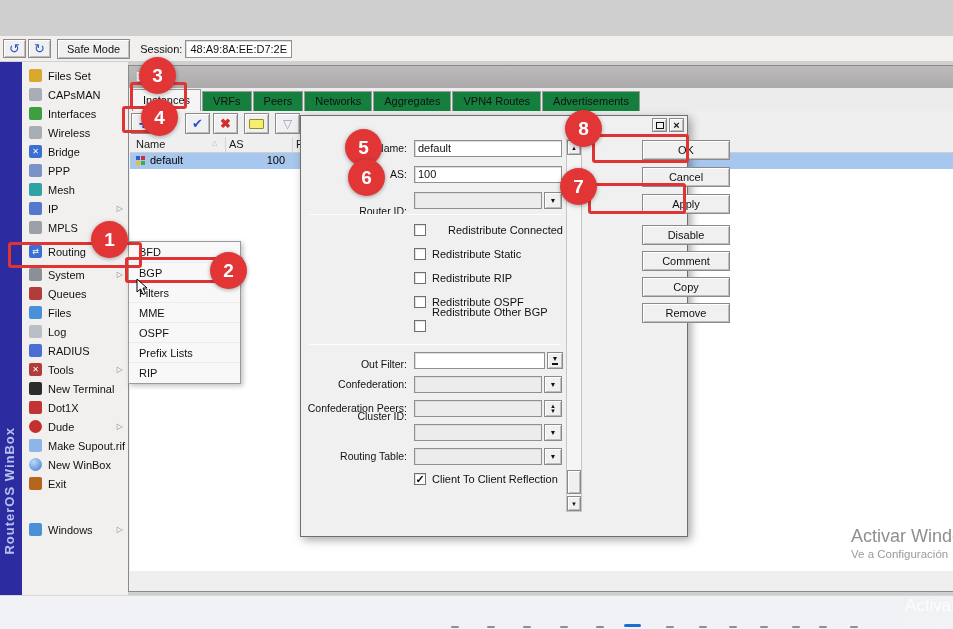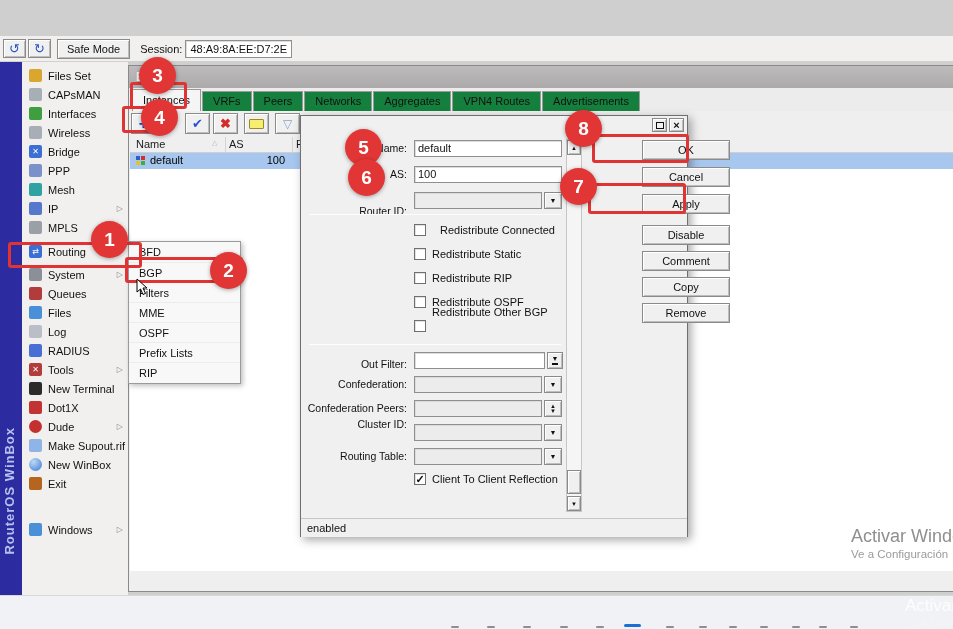--- a/index.html
+++ b/index.html
@@ -348,21 +348,21 @@
 
     <div class="dl" style="top:87px">Router ID:</div>
     <div class="fld gray" style="left:113px;top:76px;width:128px"></div>
     <div class="dbtn raised" style="left:243px;top:76px">
         <span>▼</span>
       </div>
 
     <div class="dhr" style="top:98px"></div>
 
     <div class="cb" style="left:113px;top:108px"></div>
-    <div class="cbl" style="left:139px;top:107px">Redistribute Connected</div>
+    <div class="cbl" style="left:147px;top:107px">Redistribute Connected</div>
     <div class="cb" style="left:113px;top:132px"></div>
     <div class="cbl" style="left:131px;top:131px">Redistribute Static</div>
     <div class="cb" style="left:113px;top:156px"></div>
     <div class="cbl" style="left:131px;top:155px">Redistribute RIP</div>
     <div class="cb" style="left:113px;top:180px"></div>
     <div class="cbl" style="left:131px;top:179px">Redistribute OSPF</div>
     <div class="cb" style="left:113px;top:204px"></div>
     <div class="cbl" style="left:131px;top:189px">Redistribute Other BGP</div>
 
     <div class="dhr" style="top:228px"></div>
@@ -379,21 +379,21 @@
         <span>▼</span>
       </div>
 
     <div class="dl" style="top:284px">Confederation Peers:</div>
     <div class="fld gray" style="left:113px;top:284px;width:128px"></div>
     <div class="dbtn raised" style="left:243px;top:284px">
         <span style="font-size:6px">▲</span>
         <span style="font-size:6px">▼</span>
       </div>
 
-    <div class="dl" style="top:300px">Cluster ID:</div>
+    <div class="dl" style="top:292px">Cluster ID:</div>
     <div class="fld gray" style="left:113px;top:308px;width:128px"></div>
     <div class="dbtn raised" style="left:243px;top:308px">
         <span>▼</span>
       </div>
 
     <div class="dl" style="top:332px">Routing Table:</div>
     <div class="fld gray" style="left:113px;top:332px;width:128px"></div>
     <div class="dbtn raised" style="left:243px;top:332px">
         <span>▼</span>
       </div>
@@ -412,21 +412,20 @@
     </div>
 
     <div class="dbt raised" style="top:24px">OK</div>
     <div class="dbt raised" style="top:51px">Cancel</div>
     <div class="dbt raised" style="top:78px">Apply</div>
     <div class="dbt raised" style="top:109px">Disable</div>
     <div class="dbt raised" style="top:135px">Comment</div>
     <div class="dbt raised" style="top:161px">Copy</div>
     <div class="dbt raised" style="top:187px">Remove</div>
 
-    <div class="dlg-status">enabled</div>
   </div>
 
   <div class="wm1">Activar Windows</div>
   <div class="wm2">Ve a Configuración</div>
 
   <div class="rbox" style="left:8px;top:242px;width:134px;height:26px"></div>
   <div class="rbox" style="left:125px;top:257px;width:118px;height:26px"></div>
   <div class="rbox" style="left:130px;top:82px;width:57px;height:27px"></div>
   <div class="rbox" style="left:122px;top:106px;width:46px;height:27px"></div>
   <div class="rbox" style="left:592px;top:134px;width:97px;height:29px"></div>

